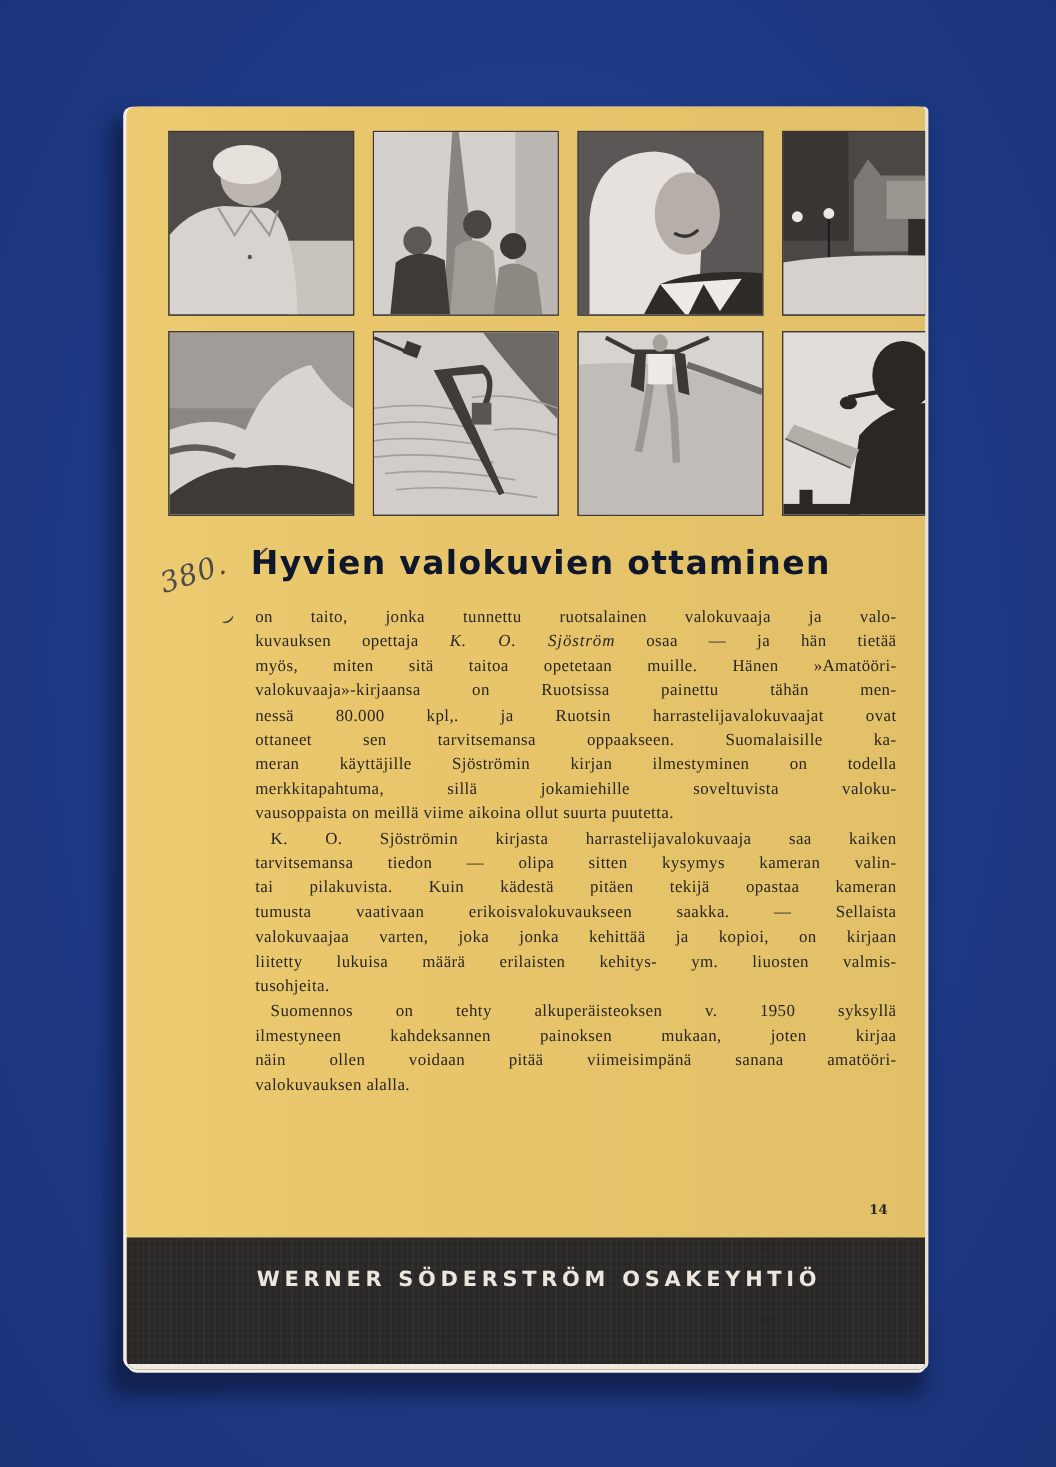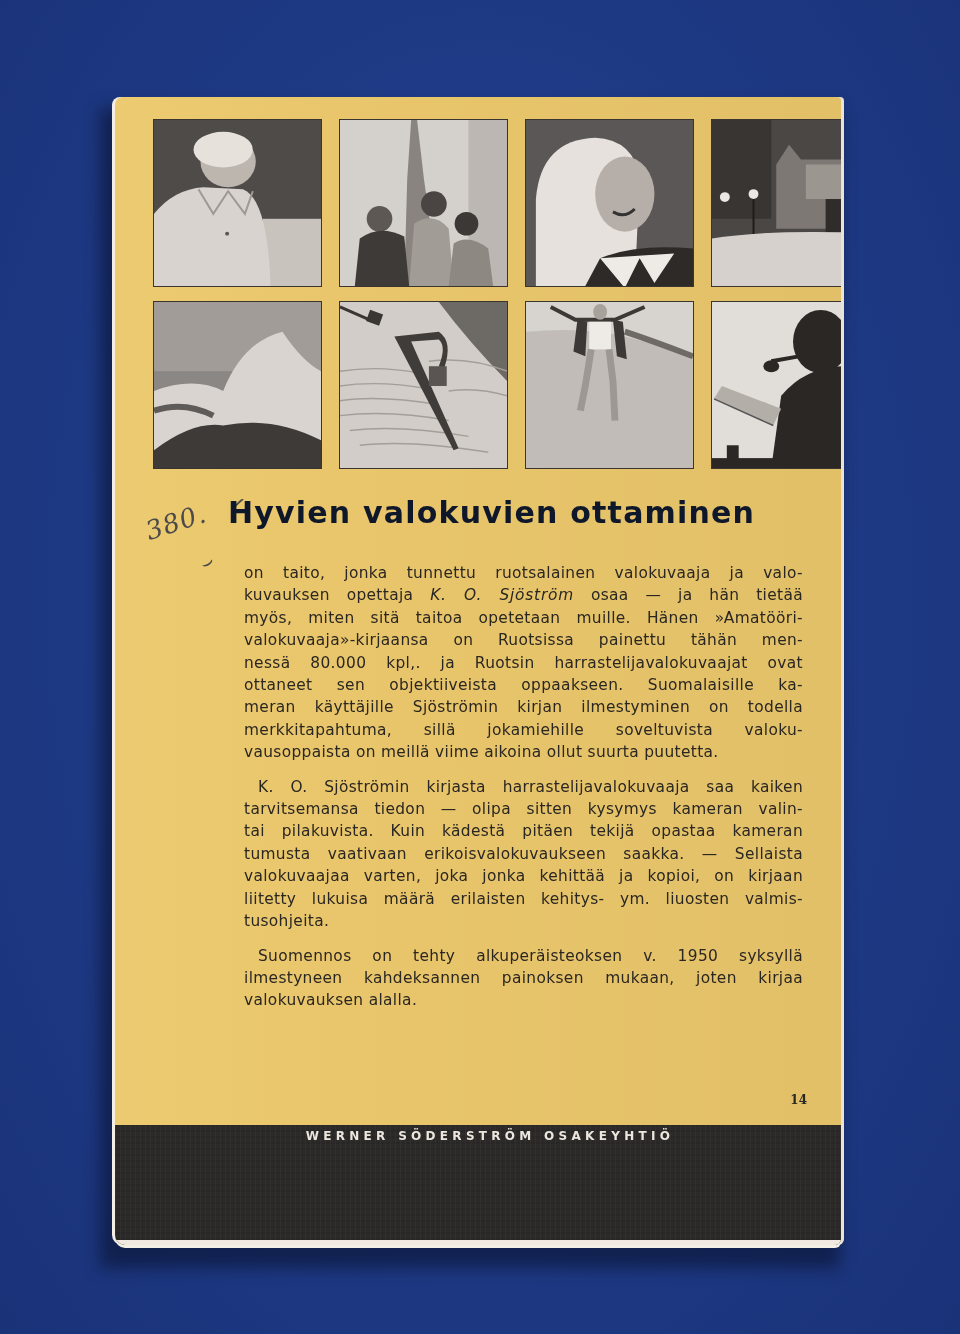--- a/index.html
+++ b/index.html
@@ -50,43 +50,43 @@
     position: absolute; left: 113px; top: 398px;
     font-family: "DejaVu Sans", sans-serif; font-weight: bold;
     font-size: 30px; color: #0f172a; letter-spacing: 1.2px;
     white-space: nowrap;
   }
   .body-text {
     position: absolute; left: 117px; top: 453px; width: 583px;
     font-family: "DejaVu Sans", sans-serif; font-size: 15.4px; line-height: 22.4px;
     color: #2a2622; text-align: justify; letter-spacing: 0.35px;
   }
-  .body-text p { margin: 12px; }
+  .body-text p { margin: 0; font-family: Liberation Serif, serif; }
   .body-text p + p { text-indent: 0; }
   .body-text .line { display: block; text-align-last: justify; white-space: nowrap; }
   .body-text .line.last { text-align-last: left; }
   .body-text .indent { padding-left: 14px; }
   .body-text em { font-style: italic; font-weight: normal; letter-spacing: 0.8px; }
 
   .pagenum {
     position: absolute; right: 34px; top: 996px;
     font-family: "DejaVu Serif", serif; font-weight: bold; font-size: 12px; color: #2a2622;
   }
   .band {
     position: absolute; left: 0; right: 0; top: 1028px; bottom: 0;
     background: #2b2a28;
     background-image:
       repeating-linear-gradient(90deg, rgba(255,255,255,0.03) 0 1px, transparent 1px 5px),
       repeating-linear-gradient(0deg, rgba(0,0,0,0.08) 0 2px, transparent 2px 6px);
     border-bottom: 5px solid #efe9e1;
   }
   .publisher {
-    position: absolute; left: 0; right: 0; top: 1032px; text-align: center;
+    position: absolute; left: 0; right: 0; top: 1055px; text-align: center;
     padding-left: 24px;
-    font-family: "DejaVu Sans", sans-serif; font-weight: bold; font-size: 12px;
+    font-family: "DejaVu Sans", sans-serif; font-weight: bold; font-size: 19px;
     letter-spacing: 4.3px; color: #ece6de;
   }
 </style>
 </head>
 <body>
 
 <div class="shadow"></div>
 
 <div class="book">
 
@@ -209,37 +209,38 @@
 
   <h1 class="title" style="margin:0;">Hyvien valokuvien ottaminen</h1>
 
   <div class="body-text">
     <p id="p0">
         <span class="line">on taito, jonka tunnettu ruotsalainen valokuvaaja ja valo-</span>
         <span class="line">kuvauksen opettaja <em>K. O. Sjöström</em> osaa — ja hän tietää</span>
         <span class="line">myös, miten sitä taitoa opetetaan muille. Hänen »Amatööri-</span>
         <span class="line">valokuvaaja»-kirjaansa on Ruotsissa painettu tähän men-</span>
         <span class="line">nessä 80.000 kpl,. ja Ruotsin harrastelijavalokuvaajat ovat</span>
-        <span class="line">ottaneet sen objektiiveista oppaakseen. Suomalaisille ka-</span>
+        <span class="line">ottaneet sen tarvitsemansa oppaakseen. Suomalaisille ka-</span>
         <span class="line">meran käyttäjille Sjöströmin kirjan ilmestyminen on todella</span>
         <span class="line">merkkitapahtuma, sillä jokamiehille soveltuvista valoku-</span>
         <span class="line last">vausoppaista on meillä viime aikoina ollut suurta puutetta.</span>
       </p>
     <p id="p1">
         <span class="line indent">K. O. Sjöströmin kirjasta harrastelijavalokuvaaja saa kaiken</span>
         <span class="line">tarvitsemansa tiedon — olipa sitten kysymys kameran valin-</span>
         <span class="line">tai pilakuvista. Kuin kädestä pitäen tekijä opastaa kameran</span>
         <span class="line">tumusta vaativaan erikoisvalokuvaukseen saakka. — Sellaista</span>
         <span class="line">valokuvaajaa varten, joka jonka kehittää ja kopioi, on kirjaan</span>
         <span class="line">liitetty lukuisa määrä erilaisten kehitys- ym. liuosten valmis-</span>
         <span class="line last">tusohjeita.</span>
       </p>
     <p id="p2">
         <span class="line indent">Suomennos on tehty alkuperäisteoksen v. 1950 syksyllä</span>
         <span class="line">ilmestyneen kahdeksannen painoksen mukaan, joten kirjaa</span>
+        <span class="line">näin ollen voidaan pitää viimeisimpänä sanana amatööri-</span>
         <span class="line last">valokuvauksen alalla.</span>
       </p>
   </div>
 
   <div class="pagenum">14</div>
 
   <div class="band"></div>
   <div class="publisher">WERNER SÖDERSTRÖM OSAKEYHTIÖ</div>
 </div>
 

